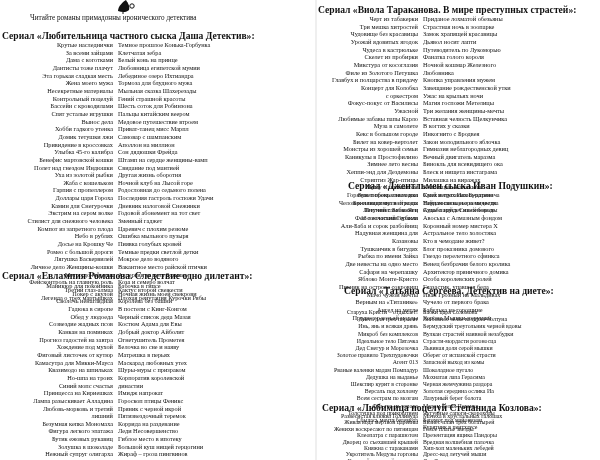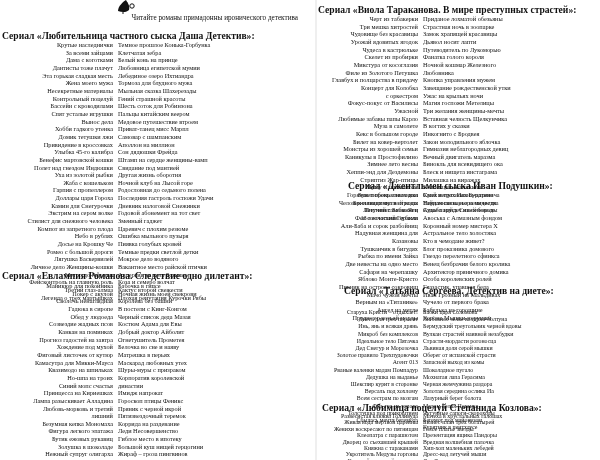--- a/index.html
+++ b/index.html
@@ -3,21 +3,21 @@
 <meta charset="utf-8">
 <style>
   html, body { margin:0; padding:0; background:#ffffff; }
   body { width:600px; height:460px; overflow:hidden; position:relative;
          font-family:"Liberation Serif","DejaVu Serif",serif; color:#111; }
   .page { position:absolute; top:0; height:460px; overflow:hidden; }
   #left-page { left:0; width:305px; }
   #right-page { left:318px; width:282px; }
   .divider { position:absolute; left:315px; top:0; width:2px; height:460px; background:#efefef; }
   .logo { position:absolute; left:115px; top:0; width:22px; height:14px; }
-  .intro { position:absolute; left:48px; width:250px; text-align:right; font-size:7.2px; line-height:8px; }
+  .intro { position:absolute; left:30px; width:250px; text-align:left; font-size:7.2px; line-height:8px; }
   .series-title { position:absolute; font-weight:bold; font-size:9.6px; line-height:11px; white-space:nowrap; }
   .cols { position:absolute; display:flex; font-size:6.3px; line-height:7.65px; }
   .col-l { text-align:right; padding-right:5px; white-space:nowrap; }
   .col-r { text-align:left; white-space:nowrap; }
   .item { display:block; }
 </style>
 </head>
 <body>
 
 <div class="page" id="left-page">

